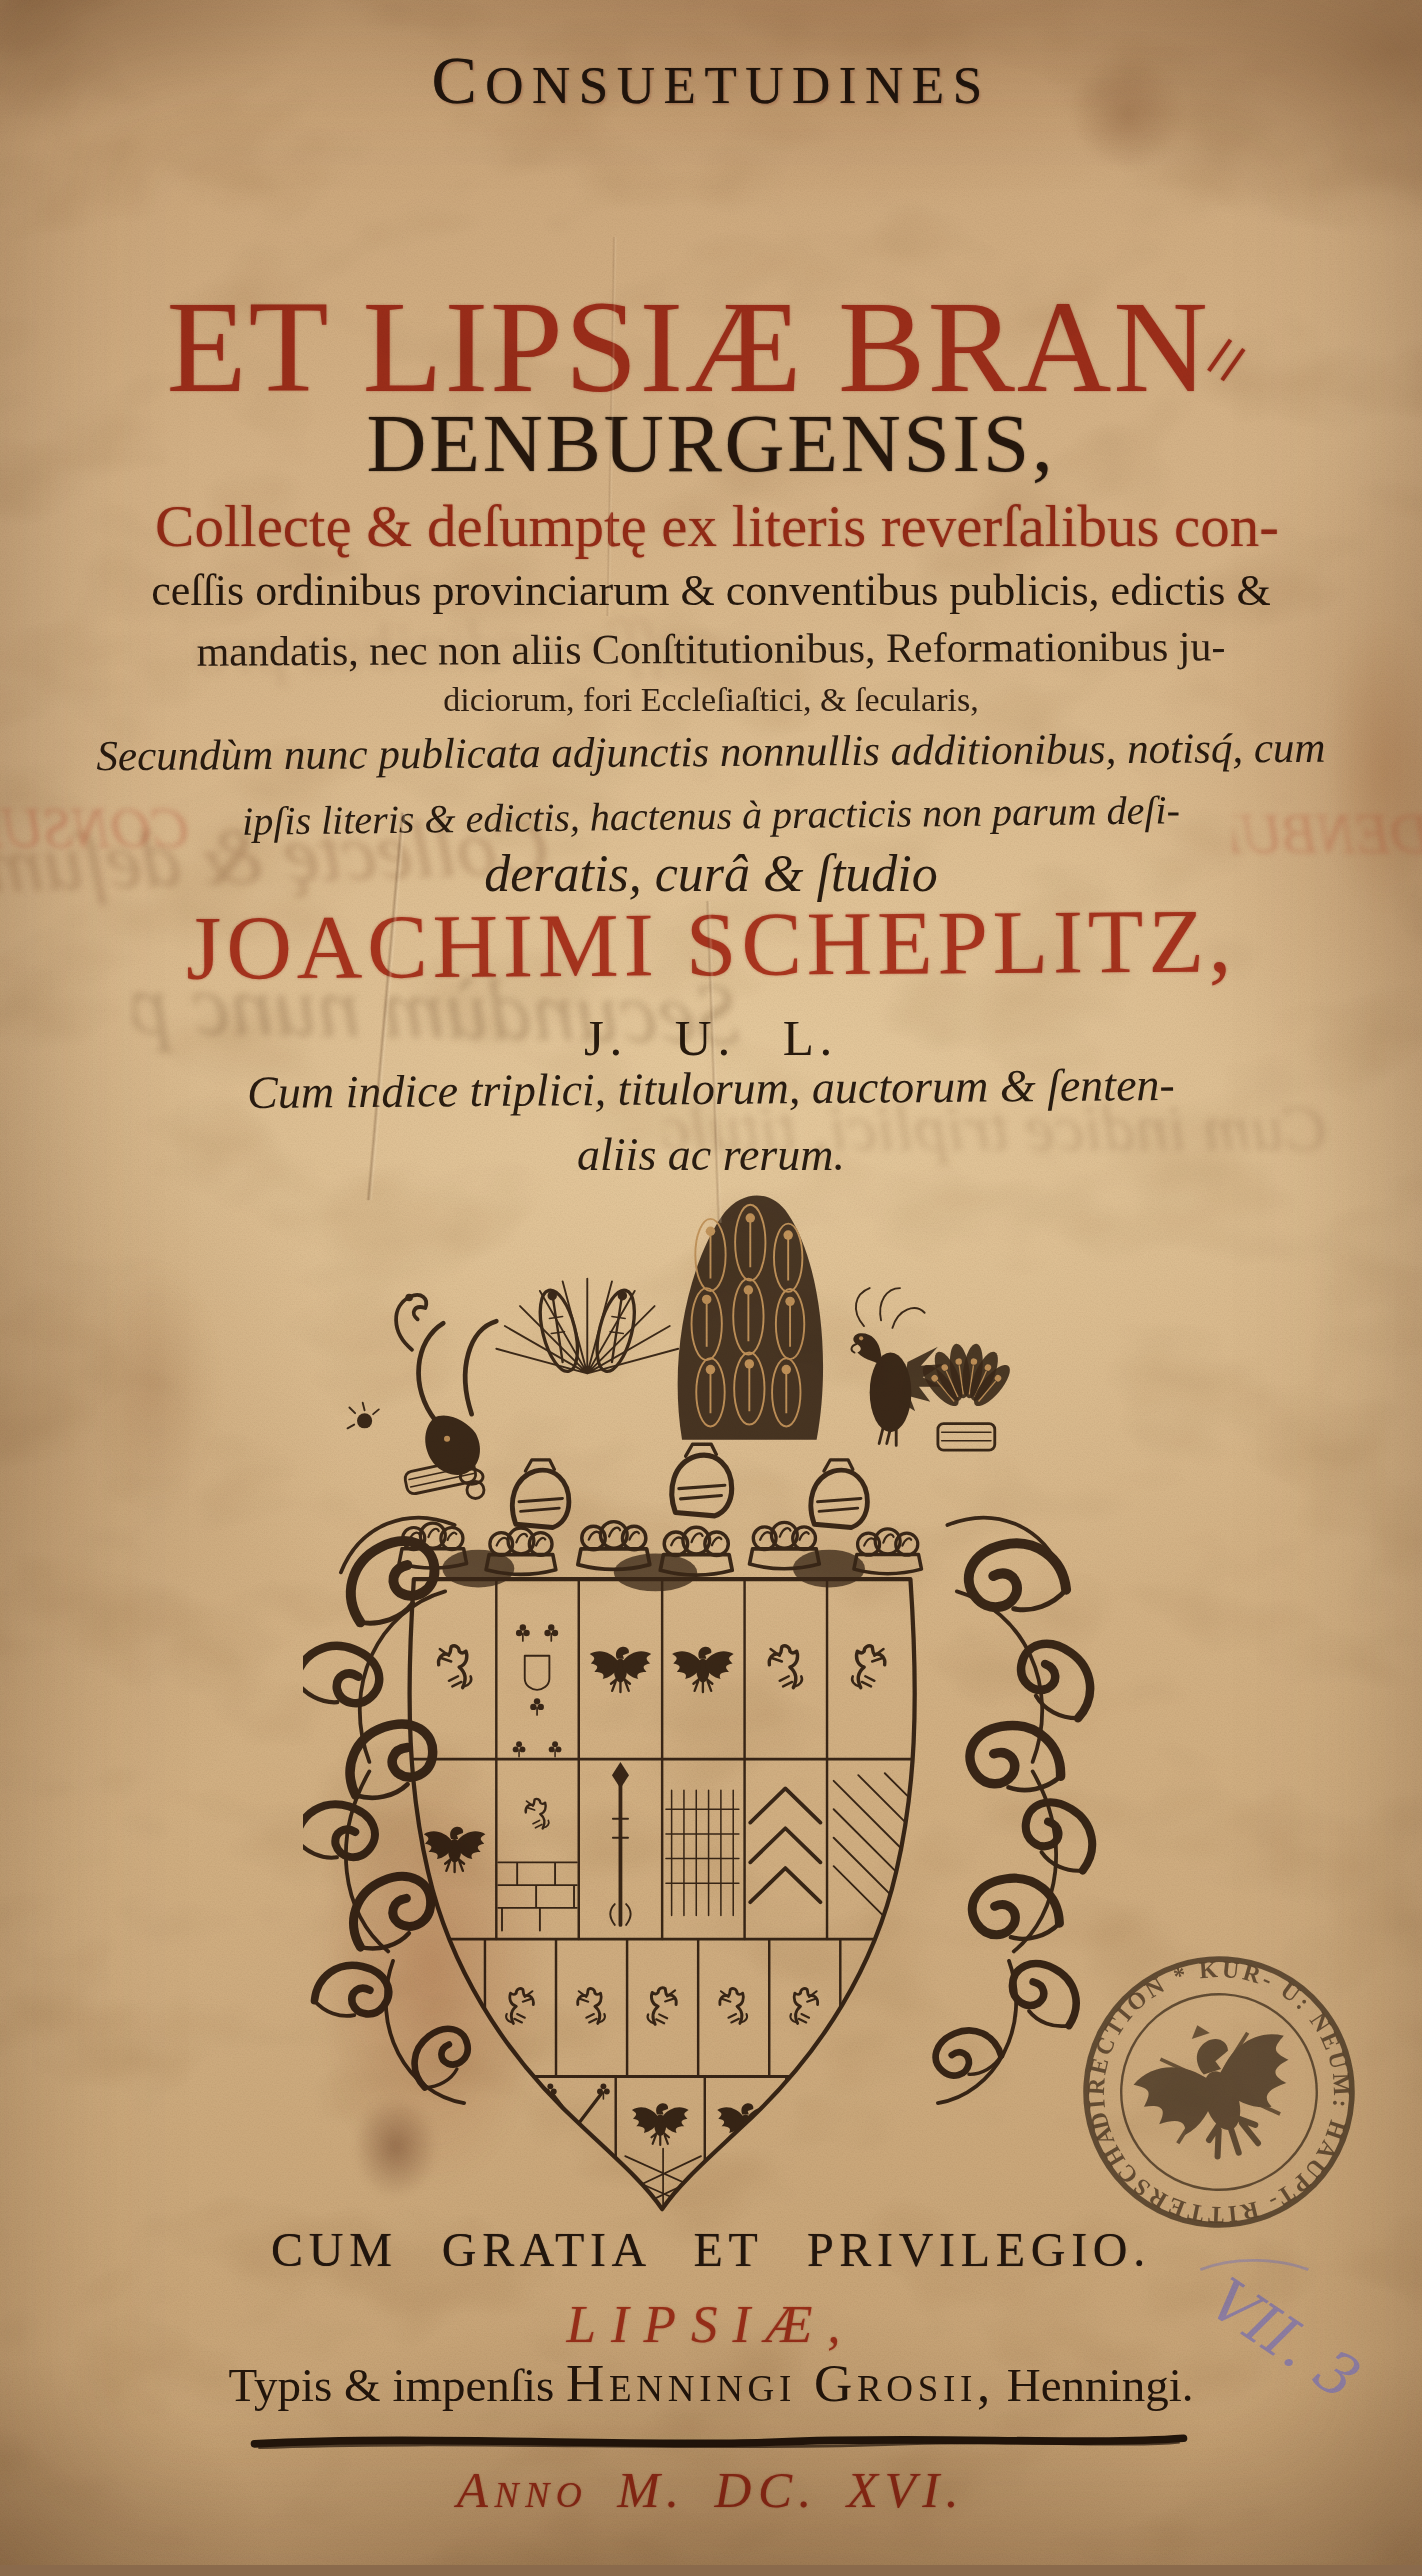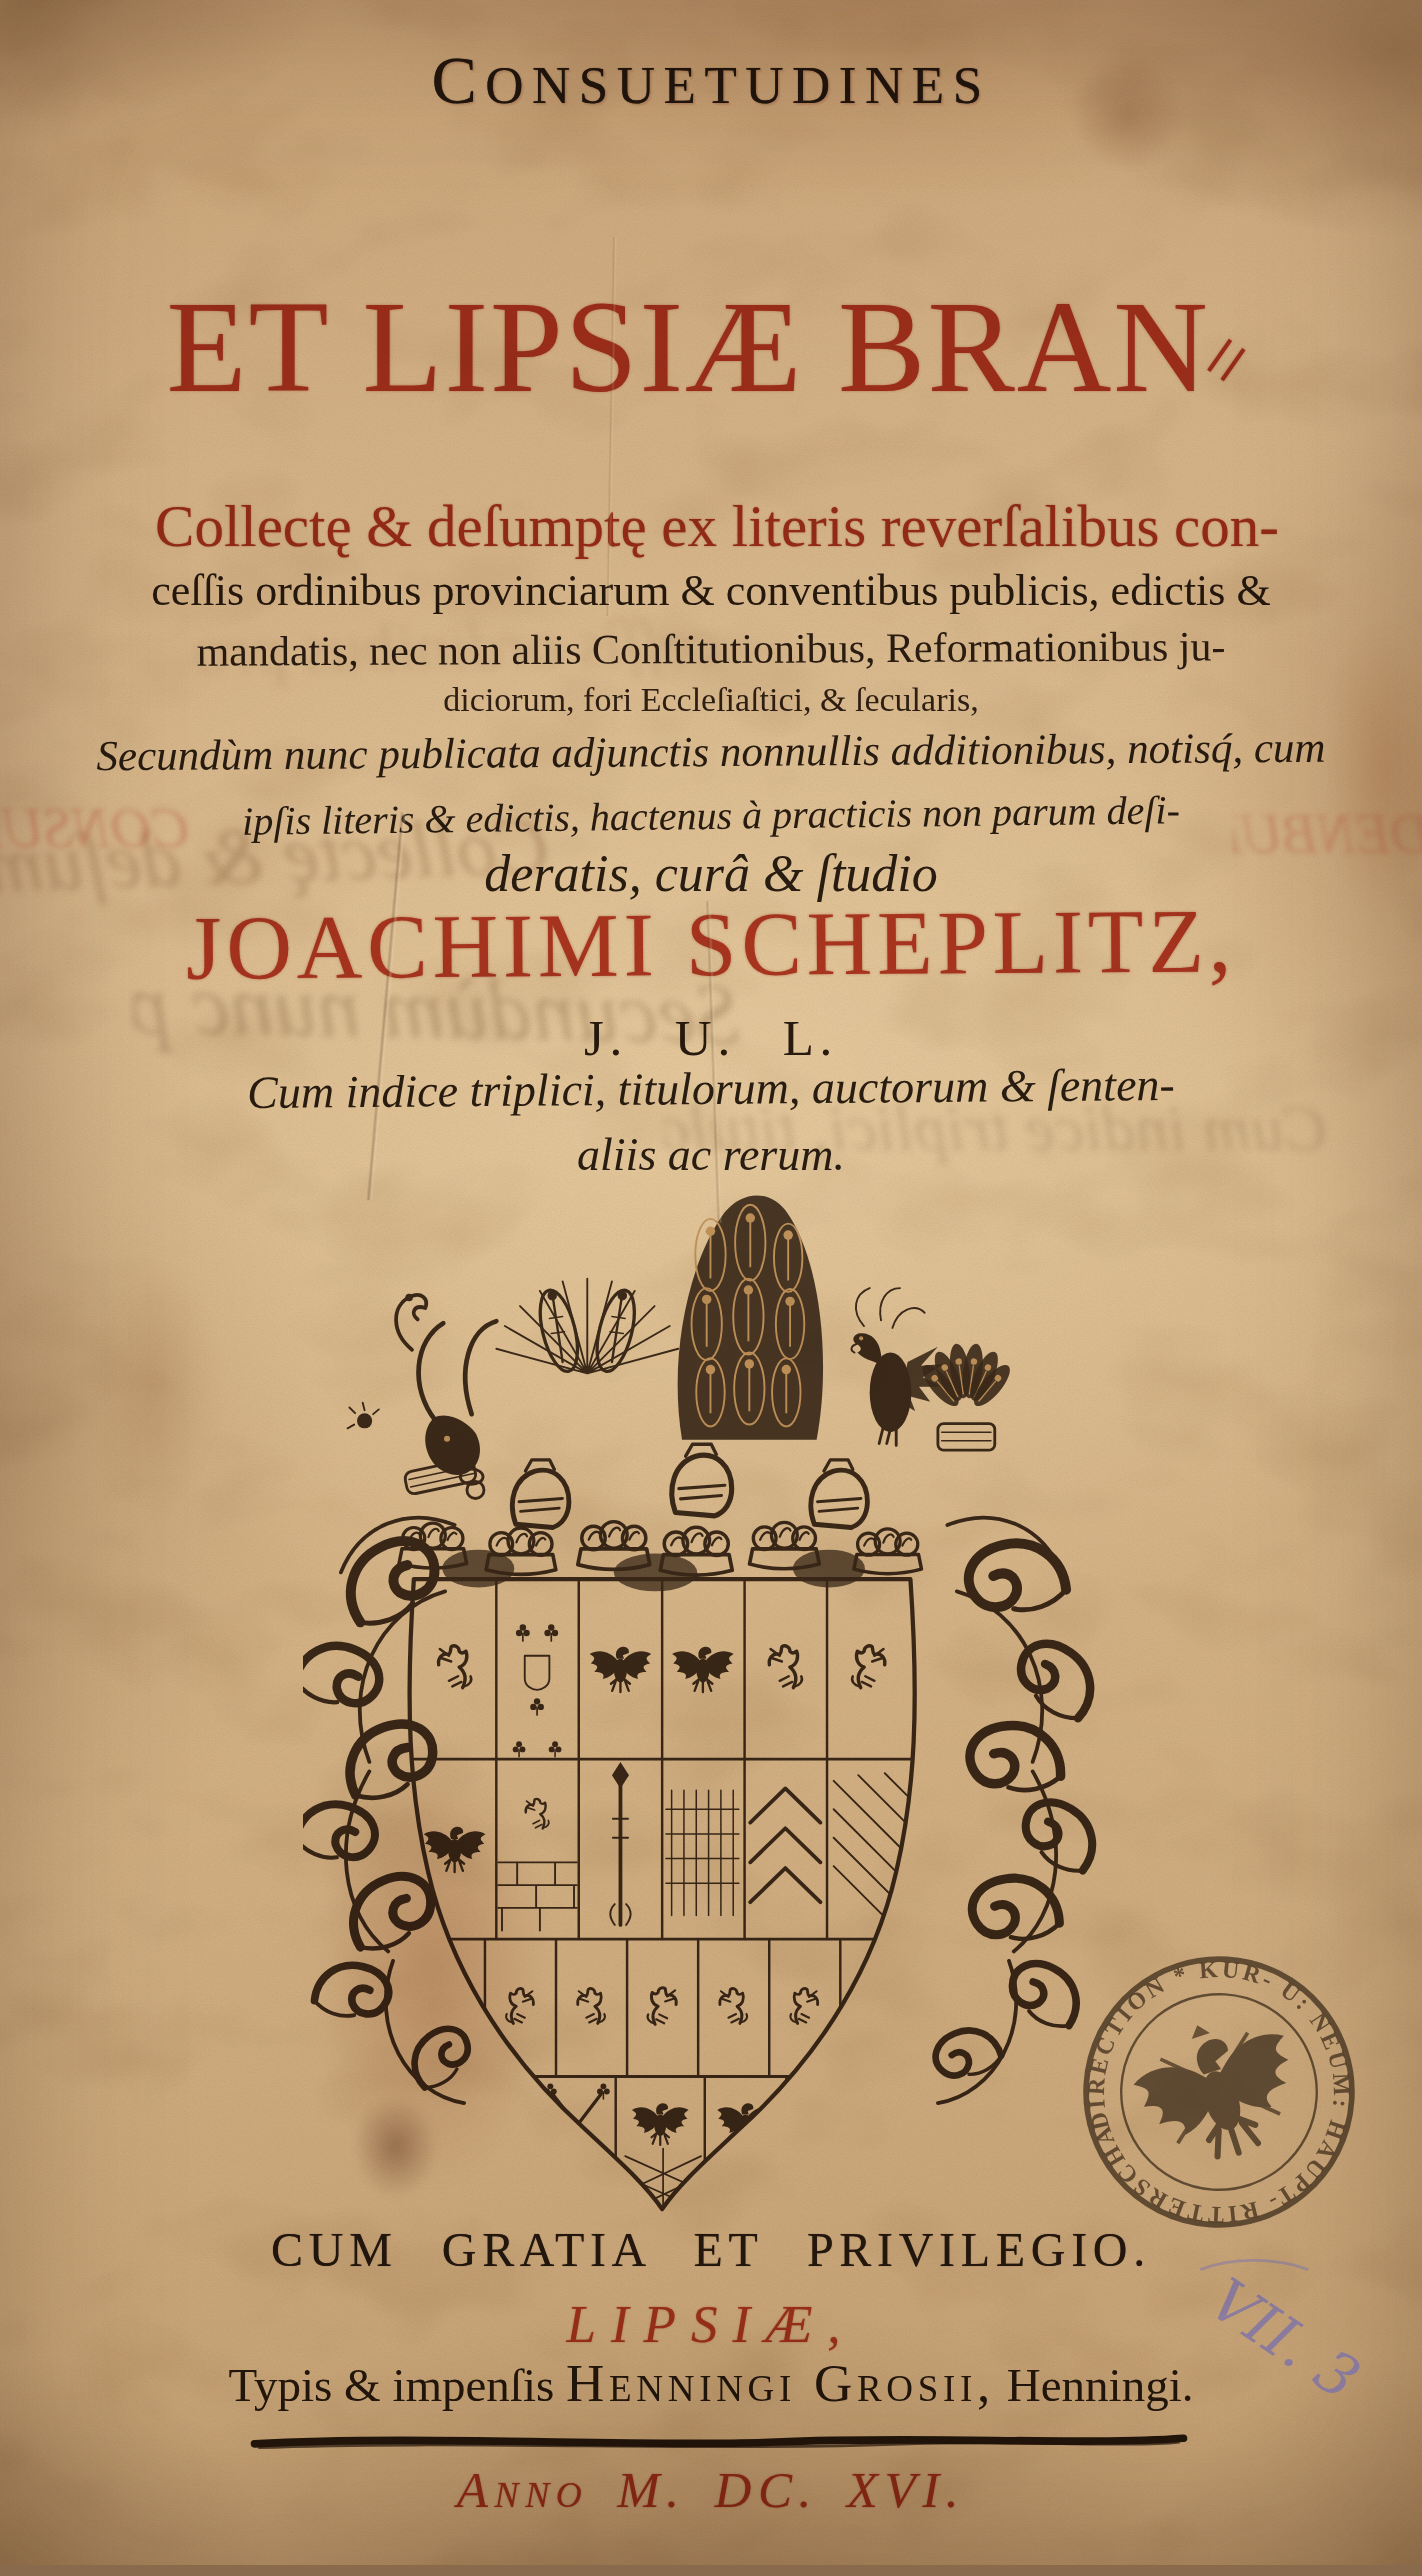--- a/index.html
+++ b/index.html
@@ -89,20 +89,21 @@
   <div class="stain" style="left:85px;top:1261px;width:133px;height:247px;background:radial-gradient(ellipse,rgba(140,92,52,.22),rgba(140,92,52,0) 70%);filter:blur(6.6px);"></div>
   <div class="stain" style="left:1071px;top:57px;width:114px;height:114px;background:radial-gradient(ellipse,rgba(110,64,34,.30),rgba(110,64,34,0) 70%);filter:blur(2.8px);"></div>
 
   <div class="abs cline t-header mul">CONSUETUDINES</div>
 
 
   <div class="abs cline t-main2 mul">
     <span>ET LIPSIÆ BRAN</span><span class="hyph">=</span>
   </div>
 
+  <div class="abs cline t-main3 mul">DENBURGENSIS,</div>
 
   <div class="abs cline t-sub-red mul">Collectę &amp; deſumptę ex literis reverſalibus con-</div>
   <div class="abs cline t-sub1 mul">ceſſis ordinibus provinciarum &amp; conventibus publicis, edictis &amp;</div>
   <div class="abs cline t-sub2 mul">mandatis, nec non aliis Conſtitutionibus, Reformationibus ju-</div>
   <div class="abs cline t-sub3 mul">diciorum, fori Eccleſiaſtici, &amp; ſecularis,</div>
 
   <div class="abs cline t-it t-it1 mul">Secundùm nunc publicata adjunctis nonnullis additionibus, notisq́, cum</div>
   <div class="abs cline t-it t-it2 mul">ipſis literis &amp; edictis, hactenus à practicis non parum deſi-</div>
   <div class="abs cline t-it t-it3 mul">deratis, curâ &amp; ſtudio</div>
 

